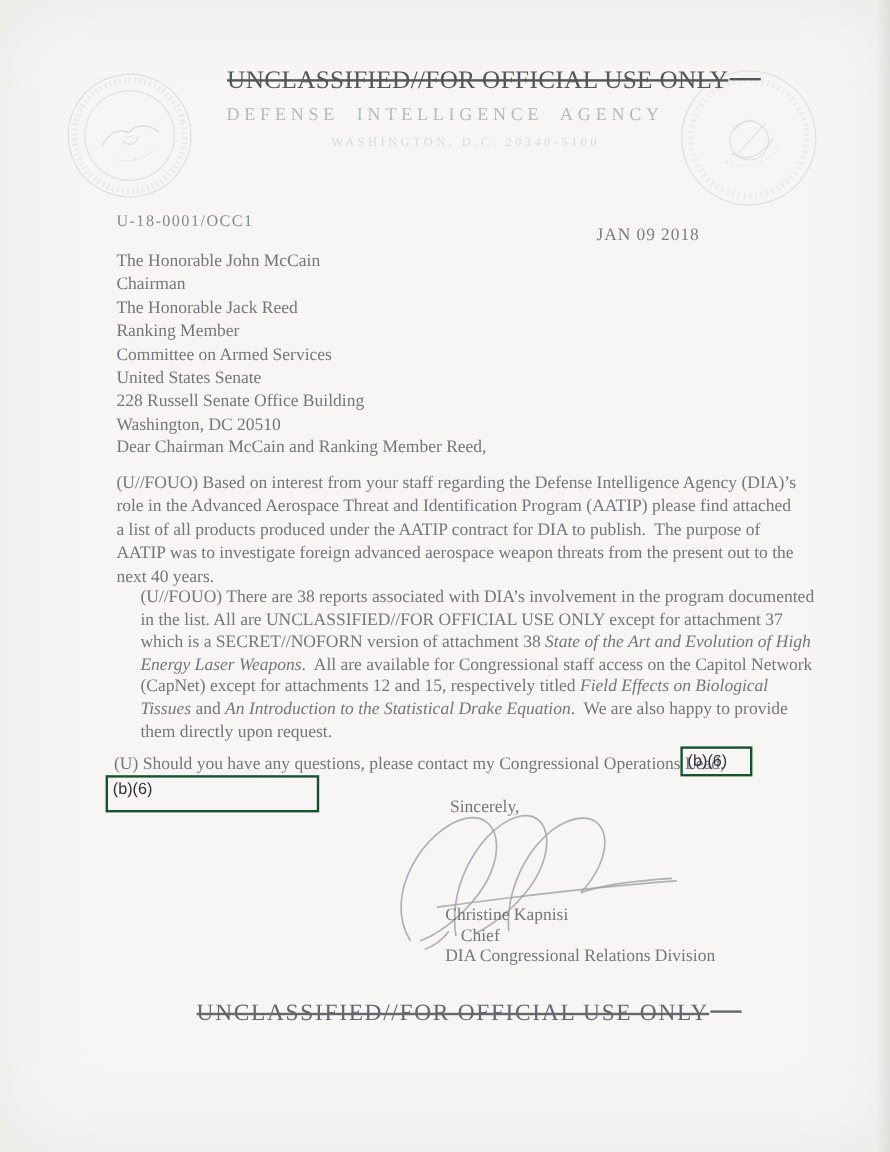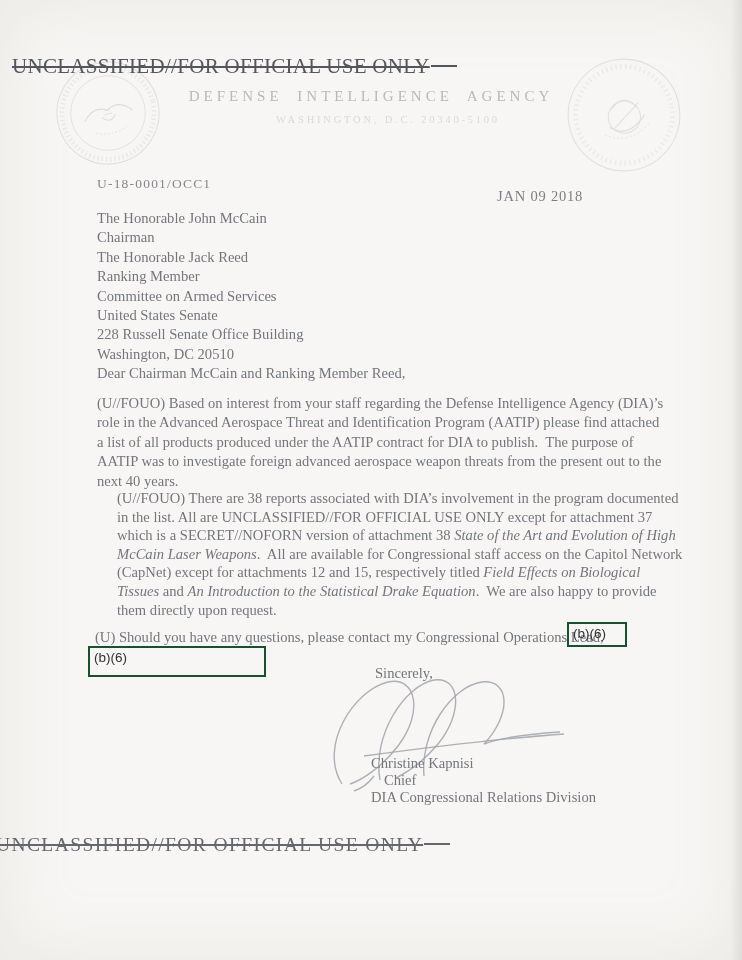--- a/index.html
+++ b/index.html
@@ -9,21 +9,21 @@
     background:#f7f6f4;overflow:hidden;
     font-family:"Liberation Serif",serif;color:#73767c;
     box-shadow:inset 0 0 70px rgba(176,170,160,0.18);
   }
   .edge-shade{position:absolute;top:0;right:0;width:12px;height:100%;
     background:linear-gradient(to left,rgba(110,108,100,0.12),rgba(110,108,100,0));}
   .scan{filter:blur(0.35px);}
   .ln{white-space:pre;font-size:14.6px;line-height:19.4px;}
   .it{font-style:italic;}
   
-  .cls{position:absolute;left:12px;width:634px;text-align:left;}
+  .cls{position:absolute;left:0;width:634px;text-align:right;}
   .cls-top{top:54px;font-size:21px;letter-spacing:0.3px;color:#53565c;}
   .cls-bottom{top:834px;font-size:19.5px;letter-spacing:1.4px;color:#64676d;transform:translateX(-16px);}
   .strike{text-decoration:line-through;text-decoration-thickness:2px;}
   .strike::after{content:"";display:inline-block;width:26px;height:0;
     border-top:2px solid currentColor;margin-left:1px;vertical-align:6px;}
   .agency{position:absolute;top:88px;left:0;width:742px;text-align:center;
     font-size:15px;letter-spacing:4px;word-spacing:7px;color:#b6b9bd;}
   .agency-loc{position:absolute;top:114px;left:0;width:742px;text-align:center;
     font-size:10.5px;letter-spacing:2.8px;color:#d7d9db;padding-left:17px;}
   .seal{position:absolute;}
@@ -106,21 +106,21 @@
     <div class="ln">role in the Advanced Aerospace Threat and Identification Program (AATIP) please find attached</div>
     <div class="ln">a list of all products produced under the AATIP contract for DIA to publish.  The purpose of</div>
     <div class="ln">AATIP was to investigate foreign advanced aerospace weapon threats from the present out to the</div>
     <div class="ln">next 40 years.</div>
   </div>
 
   <div class="para p2 scan">
     <div class="ln"><span>(U//FOUO) There are 38 reports associated with DIA’s involvement in the program documented</span></div>
     <div class="ln"><span>in the list. All are UNCLASSIFIED//FOR OFFICIAL USE ONLY except for attachment 37</span></div>
     <div class="ln"><span>which is a SECRET//NOFORN version of attachment 38 </span><span class="it">State of the Art and Evolution of High</span></div>
-    <div class="ln"><span class="it">McCain Laser Weapons</span><span>.  All are available for Congressional staff access on the Capitol Network</span></div>
+    <div class="ln"><span class="it">Energy Laser Weapons</span><span>.  All are available for Congressional staff access on the Capitol Network</span></div>
     <div class="ln"><span>(CapNet) except for attachments 12 and 15, respectively titled </span><span class="it">Field Effects on Biological</span></div>
     <div class="ln"><span class="it">Tissues</span><span> and </span><span class="it">An Introduction to the Statistical Drake Equation</span><span>.  We are also happy to provide</span></div>
     <div class="ln">them directly upon request.</div>
   </div>
 
   <div class="p3 scan ln">(U) Should you have any questions, please contact my Congressional Operations Lead,</div>
 
   <div class="redact box1"><span class="bx">(b)(6)</span></div>
 
   <div class="redact box2"><span class="bx">(b)(6)</span></div>

